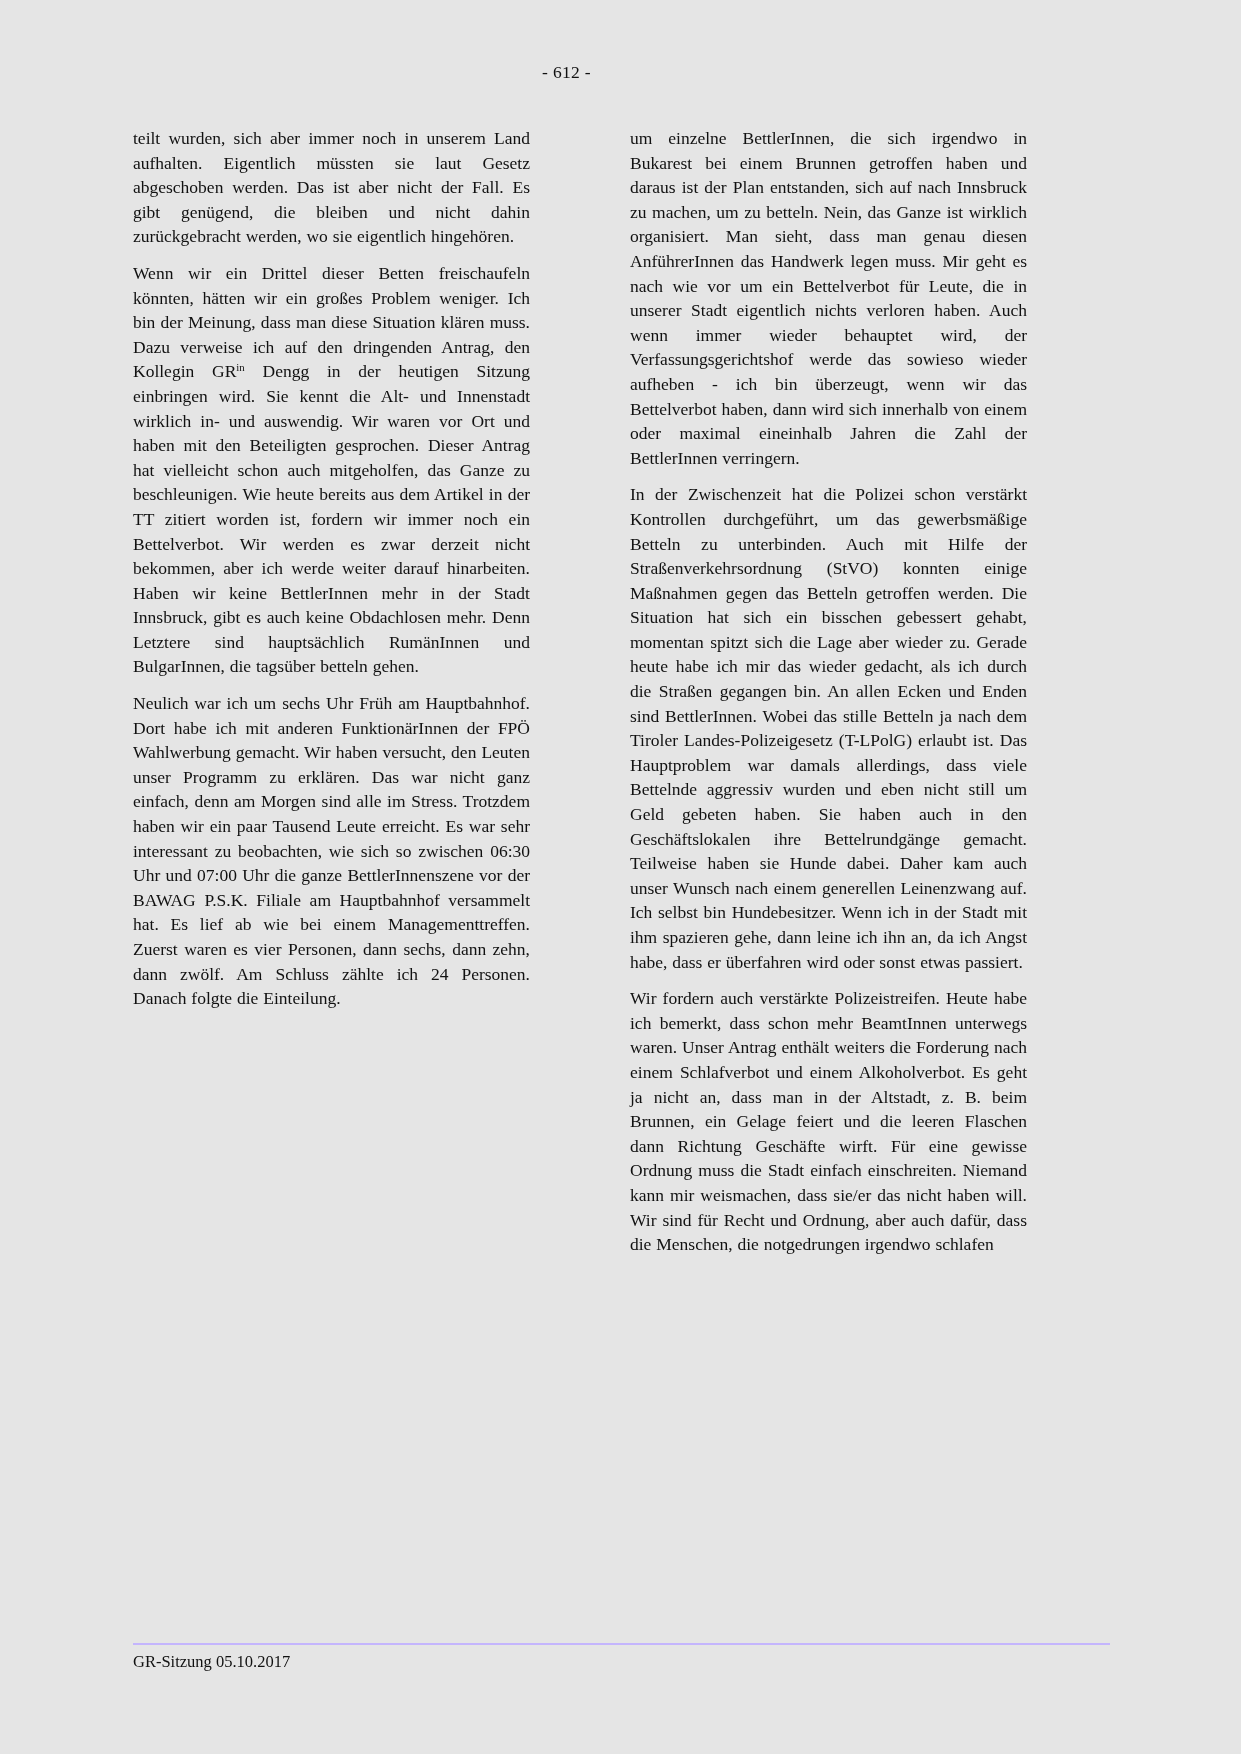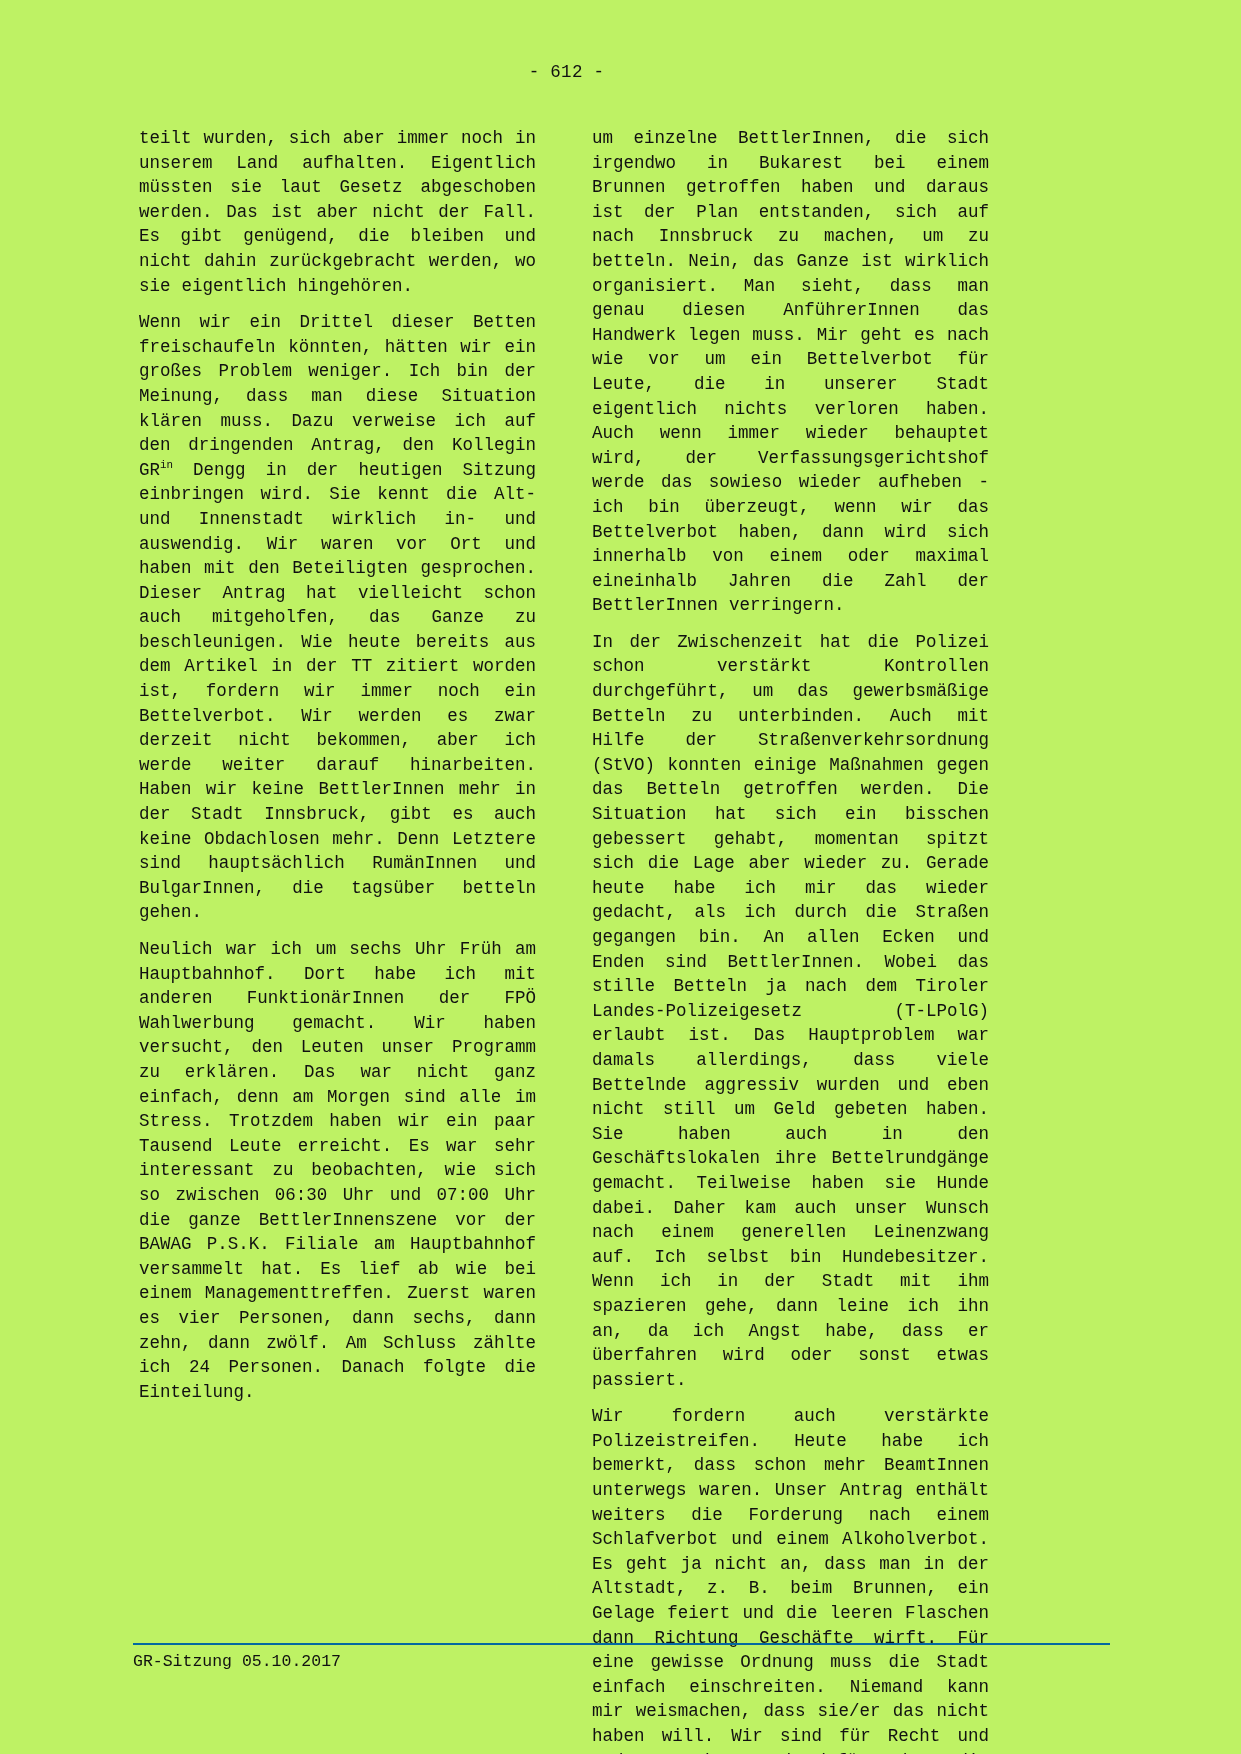--- a/index.html
+++ b/index.html
@@ -4,40 +4,40 @@
 <style>
   html, body {
     margin: 0;
     padding: 0;
     background: #ffffff;
   }
   .page {
     position: relative;
     width: 1241px;
     height: 1754px;
-    background: #bef264;
+    background: #e5e5e5;
     color: #111111;
-    font-family: Liberation Mono, monospace;
+    font-family: Liberation Serif, serif;
     overflow: hidden;
   }
   .pagenum {
     position: absolute;
     top: 62px;
     left: 133px;
     width: 867px;
     text-align: center;
     font-size: 17.5px;
     letter-spacing: 0.3px;
   }
   .content {
     position: absolute;
     top: 126px;
-    left: 139px;
+    left: 133px;
     display: flex;
-    gap: 56px;
+    gap: 100px;
   }
   .col {
     width: 397px;
     font-size: 17.5px;
     line-height: 24.6px;
     text-align: justify;
     hyphens: auto;
     -webkit-hyphens: auto;
     word-spacing: 0.5px;
   }
@@ -48,21 +48,21 @@
     font-size: 0.62em;
     line-height: 0;
     vertical-align: super;
     margin-top: 10px;
   }
   .footer {
     position: absolute;
     top: 1643px;
     left: 133px;
     width: 977px;
-    border-top: 2px solid #0369a1;
+    border-top: 2px solid #c4b5fd;
     padding-top: 7px;
     font-size: 16.5px;
   }
 </style>
 </head>
 <body>
 
 <div class="page">
 
   <div class="pagenum">- 612 -</div>

